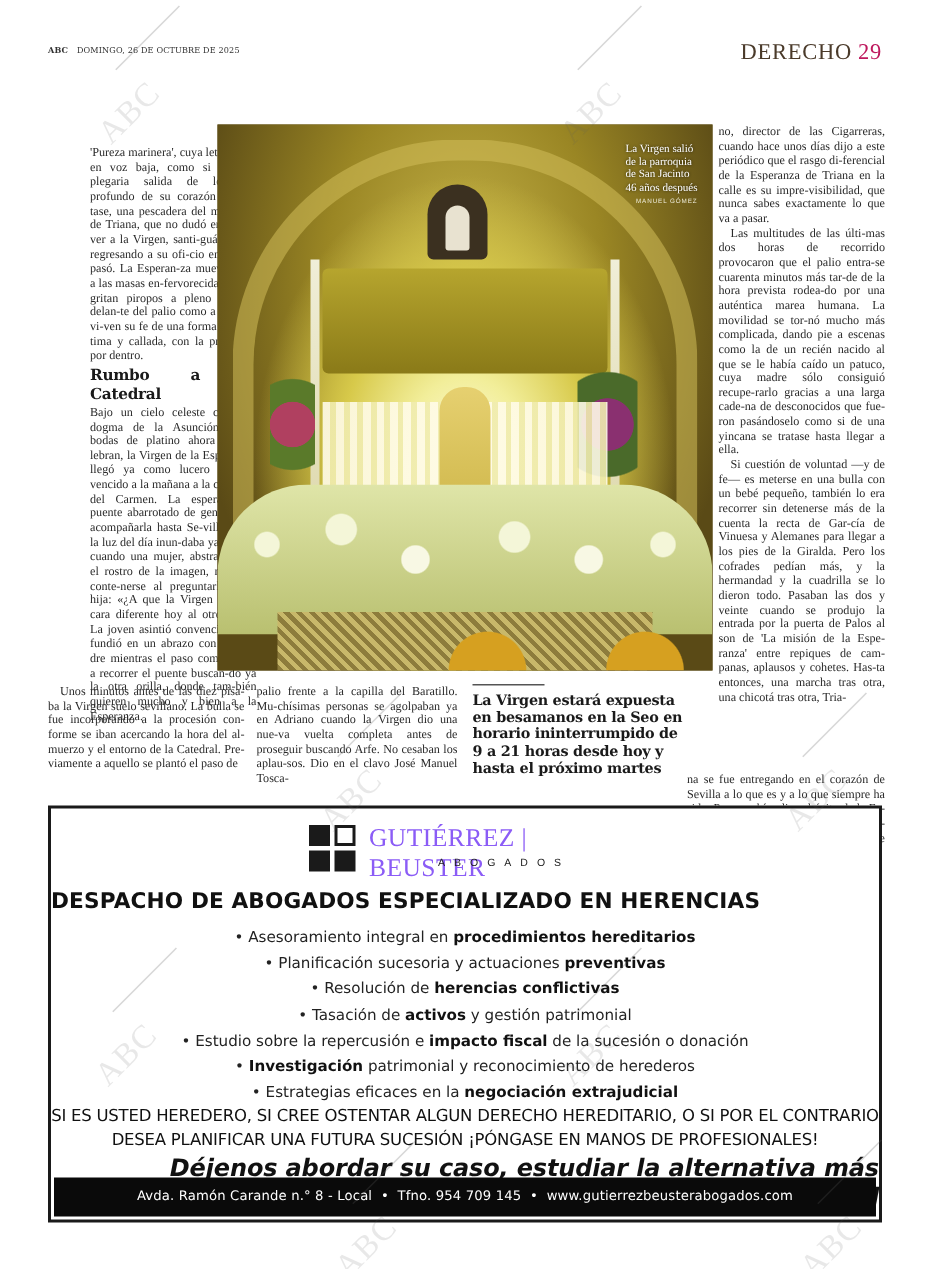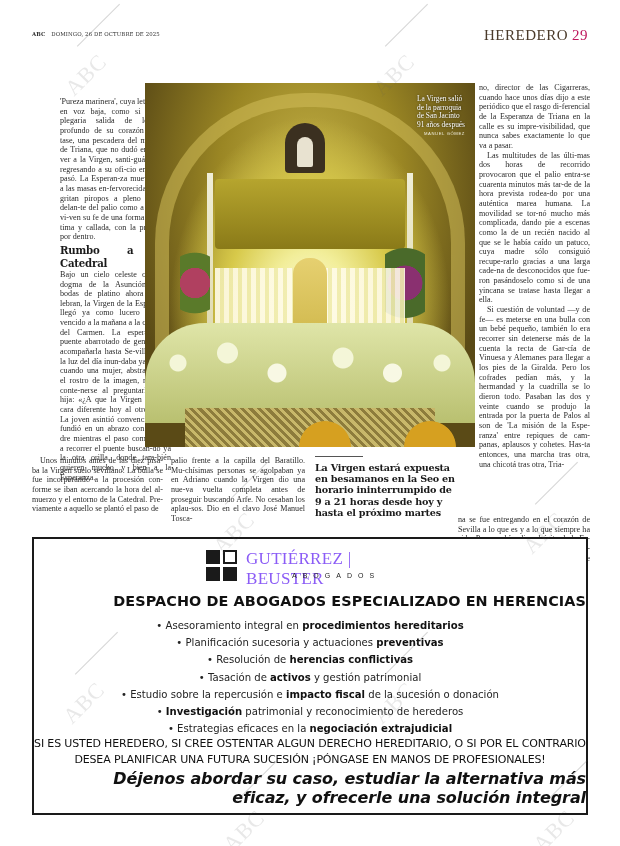--- a/index.html
+++ b/index.html
@@ -55,39 +55,39 @@
   .headline-box .rule { width: 48px; height: 1px; background: #555; margin-bottom: 5px; }
   .headline-box h2 { font-family: "DejaVu Serif", serif; font-weight: bold; font-size: 9.6px; line-height: 11.2px; color: #1a1a1a; letter-spacing: -0.2px; }
 
   .ad { position: absolute; left: 32px; top: 537px; width: 556px; height: 278px; border: 2px solid #1a1a1a; background: #fff; font-family: "DejaVu Sans", sans-serif; color: #111; }
   .ad .logo { position: absolute; left: 172px; top: 10px; width: 220px; height: 36px; }
   .ad .logo-mark { position: absolute; left: 0; top: 1px; width: 32px; height: 32px; }
   .ad .logo-mark span { position: absolute; width: 14px; height: 14px; background: #1a1a1a; }
   .ad .logo-mark span.o { background: #fff; border: 2px solid #1a1a1a; }
   .ad .logo-name { position: absolute; left: 40px; top: 0; font-family: "Liberation Serif", serif; font-size: 17px; color: #8b5cf6; letter-spacing: 0.3px; }
   .ad .logo-sub { position: absolute; left: 86px; top: 23px; font-family: "Liberation Sans", sans-serif; font-size: 7px; letter-spacing: 6px; color: #222; }
-  .ad .title { position: absolute; left: 0; width: 100%; top: 54px; text-align: right; font-weight: bold; font-size: 14.4px; letter-spacing: 0.1px; color: #111; }
+  .ad .title { position: absolute; left: 0; width: 100%; top: 54px; text-align: left; font-weight: bold; font-size: 14.4px; letter-spacing: 0.1px; color: #111; }
   .ad .bullets { position: absolute; left: 0; width: 100%; top: 78px; text-align: center; font-size: 10.1px; line-height: 17.2px; color: #222; }
   .ad .bullets b { font-weight: bold; color: #111; }
   .ad .cta { position: absolute; left: 0; width: 100%; top: 197px; text-align: center; font-size: 11px; line-height: 16px; color: #111; letter-spacing: -0.15px; }
   .ad .tagline { position: absolute; left: 0; width: 100%; top: 230px; text-align: right; font-size: 16px; font-style: italic; font-weight: bold; color: #111; letter-spacing: -0.1px; padding-left: 21px; }
   .ad .footer-bar { position: absolute; left: 2px; right: 2px; bottom: 2px; height: 26px; background: #0a0a0a; color: #fff; text-align: center; font-size: 8.8px; line-height: 26px; letter-spacing: 0.1px; }
 
   .wm { position: absolute; font-family: "Liberation Serif", serif; font-size: 22px; color: rgba(90,90,90,0.14); transform: rotate(-45deg); letter-spacing: 1px; pointer-events: none; }
   .wm::after { content: ""; position: absolute; left: 38px; top: -14px; width: 60px; height: 1px; background: rgba(90,90,90,0.25); }
 </style>
 </head>
 <body>
 
 <div class="header-left">
   <span class="brand">ABC</span>
   <span>DOMINGO, 26 DE OCTUBRE DE 2025</span>
 </div>
 <div class="header-right">
-  <span>HEREDERO</span><span class="page">29</span>
+  <span>DERECHO</span><span class="page">29</span>
 </div>
 
 <div class="col col-left">
   <p>'Pureza marinera', cuya letra cantó en voz baja, como si de una plegaria salida de lo más profundo de su corazón se tra-tase, una pescadera del merca-do de Triana, que no dudó en salir a ver a la Virgen, santi-guándose y regresando a su ofi-cio en cuanto pasó. La Esperan-za mueve tanto a las masas en-fervorecidas que le gritan piropos a pleno pulmón delan-te del palio como a quienes vi-ven su fe de una forma más ín-tima y callada, con la procesión por dentro.</p>
   <h3>Rumbo a la Catedral</h3>
   <p>Bajo un cielo celeste como el dogma de la Asunción cuyas bodas de platino ahora se ce-lebran, la Virgen de la Esperan-za llegó ya como lucero que ha vencido a la mañana a la capi-llita del Carmen. La esperaba un puente abarrotado de gen-te para acompañarla hasta Se-villa. Toda la luz del día inun-daba ya el paso cuando una mujer, abstraída con el rostro de la imagen, no pudo conte-nerse al preguntarle a su hija: «¿A que la Virgen tiene la cara diferente hoy al otro día?». La joven asintió convencida y se fundió en un abrazo con su ma-dre mientras el paso comenza-ba a recorrer el puente buscan-do ya la otra orilla, donde tam-bién quieren mucho y bien a la Esperanza.</p>
 </div>
 
 <div class="photo">
   <div class="arch"></div>
@@ -100,21 +100,21 @@
   <div class="candles"></div>
   <div class="virgin"></div>
   <div class="flowers"></div>
   <div class="base"></div>
   <div class="crowd" style="left:150px"></div>
   <div class="crowd" style="left:255px"></div>
   <div class="caption">
     <div>La Virgen salió</div>
     <div>de la parroquia</div>
     <div>de San Jacinto</div>
-    <div>91 años después</div>
+    <div>46 años después</div>
   </div>
   <div class="credit">MANUEL GÓMEZ</div>
 </div>
 
 <div class="col col-right">
   <p>no, director de las Cigarreras, cuando hace unos días dijo a este periódico que el rasgo di-ferencial de la Esperanza de Triana en la calle es su impre-visibilidad, que nunca sabes exactamente lo que va a pasar.</p>
   <p class="indent">Las multitudes de las últi-mas dos horas de recorrido provocaron que el palio entra-se cuarenta minutos más tar-de de la hora prevista rodea-do por una auténtica marea humana. La movilidad se tor-nó mucho más complicada, dando pie a escenas como la de un recién nacido al que se le había caído un patuco, cuya madre sólo consiguió recupe-rarlo gracias a una larga cade-na de desconocidos que fue-ron pasándoselo como si de una yincana se tratase hasta llegar a ella.</p>
   <p class="indent">Si cuestión de voluntad —y de fe— es meterse en una bulla con un bebé pequeño, también lo era recorrer sin detenerse más de la cuenta la recta de Gar-cía de Vinuesa y Alemanes para llegar a los pies de la Giralda. Pero los cofrades pedían más, y la hermandad y la cuadrilla se lo dieron todo. Pasaban las dos y veinte cuando se produjo la entrada por la puerta de Palos al son de 'La misión de la Espe-ranza' entre repiques de cam-panas, aplausos y cohetes. Has-ta entonces, una marcha tras otra, una chicotá tras otra, Tria-</p>
 </div>
 <div class="col col-right2">
@@ -156,20 +156,27 @@
     <div><span>• Tasación de </span><b>activos</b><span> y gestión patrimonial</span></div>
     <div><span>• Estudio sobre la repercusión e </span><b>impacto fiscal</b><span> de la sucesión o donación</span></div>
     <div><span>• </span><b>Investigación</b><span> patrimonial y reconocimiento de herederos</span></div>
     <div><span>• Estrategias eficaces en la </span><b>negociación extrajudicial</b><span></span></div>
   </div>
   <div class="cta">
     <div>SI ES USTED HEREDERO, SI CREE OSTENTAR ALGUN DERECHO HEREDITARIO, O SI POR EL CONTRARIO</div>
     <div>DESEA PLANIFICAR UNA FUTURA SUCESIÓN ¡PÓNGASE EN MANOS DE PROFESIONALES!</div>
   </div>
   <div class="tagline">Déjenos abordar su caso, estudiar la alternativa más eficaz, y ofrecerle una solución integral</div>
+  <div class="footer-bar">
+    <span>Avda. Ramón Carande n.° 8 - Local</span>
+    &nbsp;<span>•</span>&nbsp;
+    <span>Tfno. 954 709 145</span>
+    &nbsp;<span>•</span>&nbsp;
+    <a style="color:#fff;text-decoration:none">www.gutierrezbeusterabogados.com</a>
+  </div>
 </div>
 
 <div class="wm" style="left:62px;top:62px">ABC</div>
 <div class="wm" style="left:370px;top:62px">ABC</div>
 <div class="wm" style="left:210px;top:520px">ABC</div>
 <div class="wm" style="left:520px;top:520px">ABC</div>
 <div class="wm" style="left:60px;top:690px">ABC</div>
 <div class="wm" style="left:370px;top:690px">ABC</div>
 <div class="wm" style="left:220px;top:818px">ABC</div>
 <div class="wm" style="left:530px;top:818px">ABC</div>

